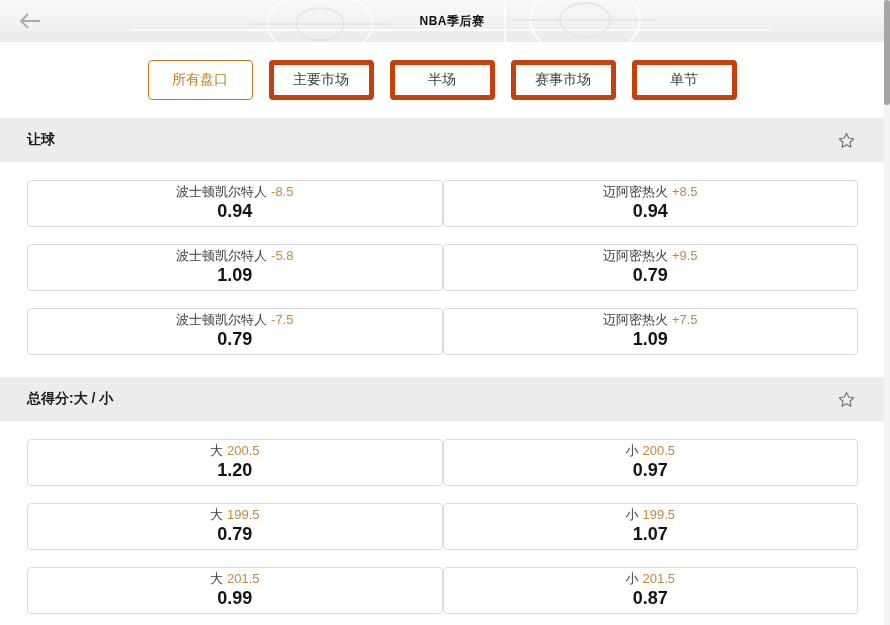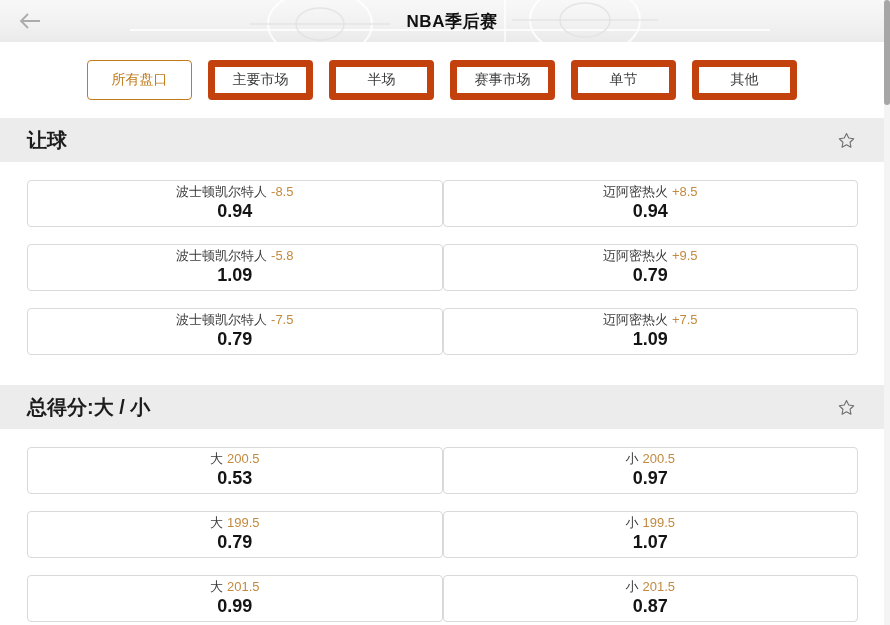--- a/index.html
+++ b/index.html
@@ -27,51 +27,51 @@
     display:flex;align-items:center;justify-content:center;
     overflow:hidden;
   }
   .court-decor{position:absolute;left:0;top:0;width:100%;height:100%;pointer-events:none;}
   .back-btn{
     position:absolute;left:14px;top:7px;width:32px;height:28px;
     display:flex;align-items:center;justify-content:center;
     background:transparent;border:none;cursor:pointer;
   }
   .page-title{
-    font-size:17px;font-weight:bold;color:#111;z-index:2;letter-spacing:.5px;padding-left:20px;
+    font-size:12px;font-weight:bold;color:#111;z-index:2;letter-spacing:.5px;padding-left:20px;
   }
 
   
   .tabbar{
     display:flex;justify-content:center;gap:16px;
     padding:18px 0;
   }
   .tab{
     width:105px;height:40px;
-    background:#fff;border:7px solid #c2410c;border-radius:4px;
+    background:#fff;border:5px solid #c2410c;border-radius:4px;
     font-size:14px;color:var(--text-dark);
     display:flex;align-items:center;justify-content:center;
     cursor:pointer;
     font-family:inherit;
   }
   .tab.selected{border:1px solid var(--accent);color:var(--accent);}
 
   
   .section-header{
     height:44px;background:var(--section-bg);
     display:flex;align-items:center;justify-content:space-between;
     padding:0 26px 0 27px;
   }
-  .section-title{font-size:20px;font-weight:bold;color:#1c1c1c;text-align:right;}
+  .section-title{font-size:14px;font-weight:bold;color:#1c1c1c;text-align:right;}
   .star-btn{background:transparent;border:none;cursor:pointer;height:24px;width:24px;padding:0;display:flex;align-items:center;justify-content:center;}
 
   .odds-grid{padding:18px 26px 18px 27px;}
   .odds-grid.last{padding-bottom:26px;}
   .odds-row{display:flex;margin-bottom:17px;}
-  .odds-row:last-child{margin-bottom:12px;}
+  .odds-row:last-child{margin-bottom:4px;}
   .odds-card{
     flex:1;height:47px;
     background:#fff;border:1px solid var(--card-border);border-radius:4px;
     display:flex;flex-direction:column;align-items:center;justify-content:center;
     cursor:pointer;line-height:1.25;
   }
   .odds-label{font-size:13px;color:var(--text-dark);}
   .line-val{color:var(--value-orange);margin-left:4px;}
   .odds-val{font-size:18px;font-weight:bold;color:var(--odds-black);}
 
@@ -107,21 +107,20 @@
     </button>
     <div class="page-title">NBA季后赛</div>
   </div>
 
   <div class="tabbar">
     <button class="tab selected">所有盘口</button>
     <button class="tab">主要市场</button>
     <button class="tab">半场</button>
     <button class="tab">赛事市场</button>
     <button class="tab">单节</button>
-    <button class="tab">其他</button>
   </div>
 
   <div>
     <div class="section-header">
       <span class="section-title">让球</span>
       <button class="star-btn">
         <svg width="19" height="19" viewBox="0 0 24 24" fill="none">
           <path d="M12 3.2l2.8 5.7 6.3.9-4.6 4.4 1.1 6.2-5.6-3-5.6 3 1.1-6.2L2.9 9.8l6.3-.9z" stroke="#6f6f6f" stroke-width="1.4" stroke-linejoin="round" fill="none"></path>
         </svg>
       </button>
@@ -166,21 +165,21 @@
       <button class="star-btn">
         <svg width="19" height="19" viewBox="0 0 24 24" fill="none">
           <path d="M12 3.2l2.8 5.7 6.3.9-4.6 4.4 1.1 6.2-5.6-3-5.6 3 1.1-6.2L2.9 9.8l6.3-.9z" stroke="#6f6f6f" stroke-width="1.4" stroke-linejoin="round" fill="none"></path>
         </svg>
       </button>
     </div>
     <div class="odds-grid last">
       <div class="odds-row">
         <div class="odds-card">
           <div class="odds-label"><span>大</span><span class="line-val">200.5</span></div>
-          <div class="odds-val">0.53</div>
+          <div class="odds-val">1.20</div>
         </div>
         <div class="odds-card">
           <div class="odds-label"><span>小</span><span class="line-val">200.5</span></div>
           <div class="odds-val">0.97</div>
         </div>
       </div>
       <div class="odds-row">
         <div class="odds-card">
           <div class="odds-label"><span>大</span><span class="line-val">199.5</span></div>
           <div class="odds-val">0.79</div>

